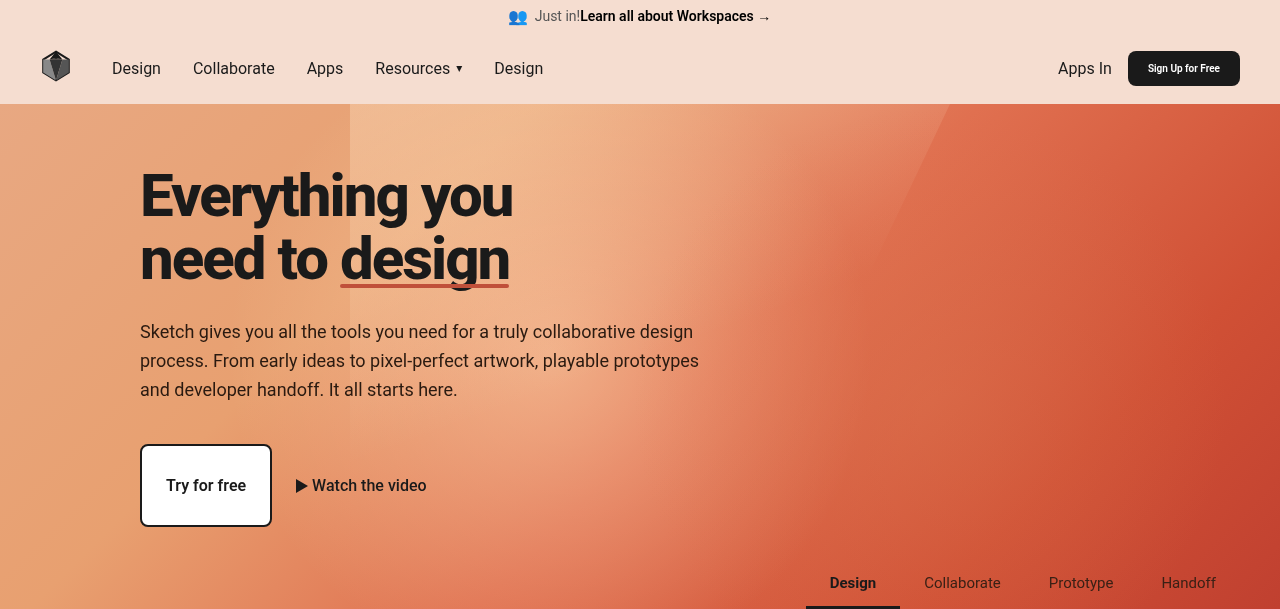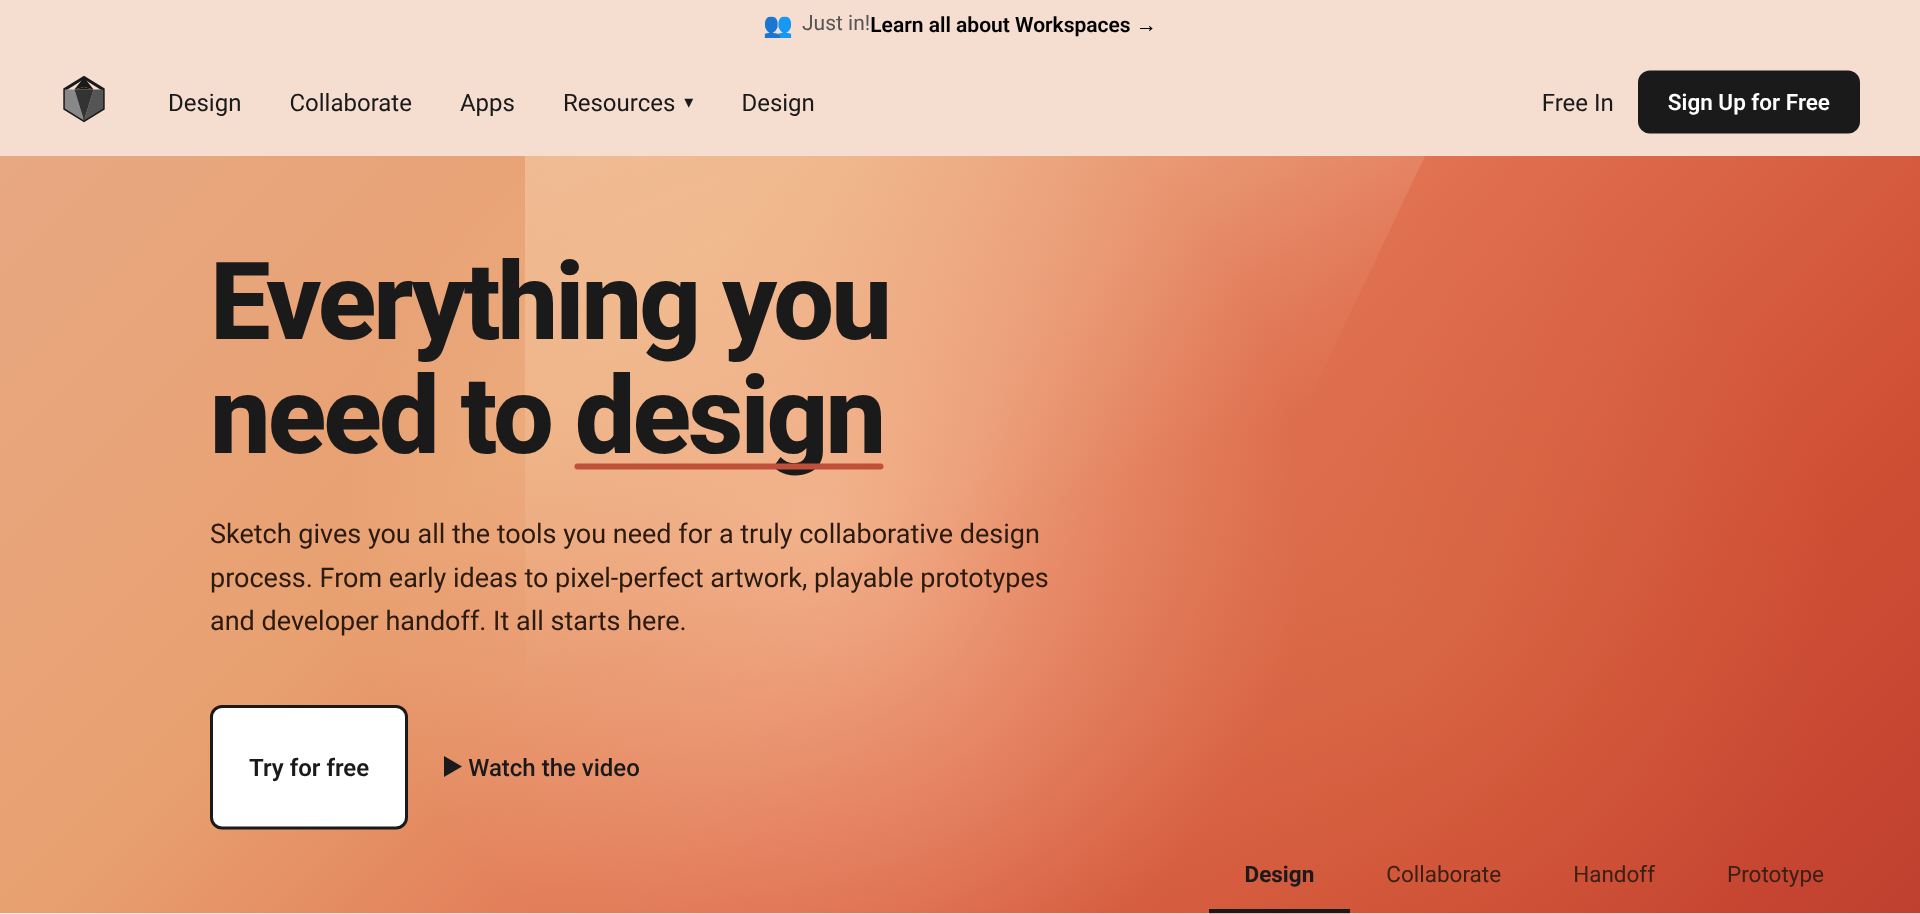--- a/index.html
+++ b/index.html
@@ -95,21 +95,21 @@
       border: none;
       font-family: inherit;
     }
 
     .sign-up-btn {
       background-color: #1a1a1a;
       color: #fff;
       border: none;
       border-radius: 8px;
       padding: 12px 20px;
-      font-size: 15px;
+      font-size: 10px;
       font-weight: 600;
       cursor: pointer;
       font-family: inherit;
       white-space: nowrap;
       text-align: right;
     }
 
     
     .hero {
       position: relative;
@@ -155,21 +155,21 @@
     }
 
     .hero-content {
       position: relative;
       z-index: 2;
       padding: 60px 0 0 140px;
       max-width: 700px;
     }
 
     .hero-title {
-      font-size: 72px;
+      font-size: 60px;
       font-weight: 800;
       line-height: 1.05;
       color: #1a1a1a;
       letter-spacing: -2px;
       margin-bottom: 28px;
     }
 
     .hero-title .underline-word {
       position: relative;
       display: inline-block;
@@ -291,21 +291,21 @@
     <a class="nav-link">Collaborate</a>
     <a class="nav-link">Apps</a>
     <a class="nav-link">
       <span>Resources</span>
       <span class="chevron-icon">▾</span>
     </a>
     <a class="nav-link">Design</a>
   </div>
 
   <div class="nav-actions">
-    <button class="sign-in-btn">Free In</button>
+    <button class="sign-in-btn">Apps In</button>
     <button class="sign-up-btn">Sign Up for Free</button>
   </div>
 </nav>
 
 <div class="hero">
   <div class="light-ray"></div>
 
   <div class="hero-content">
     <h1 class="hero-title">
       <span>Everything you</span><br>
@@ -319,16 +319,16 @@
       <button class="watch-video-btn">
         <span class="play-icon"></span>
         <span>Watch the video</span>
       </button>
     </div>
   </div>
 
   <div class="bottom-tabs">
     <div class="bottom-tab active">Design</div>
     <div class="bottom-tab">Collaborate</div>
+    <div class="bottom-tab">Prototype</div>
     <div class="bottom-tab">Handoff</div>
-    <div class="bottom-tab">Prototype</div>
   </div>
 </div>
 
 </body></html>

